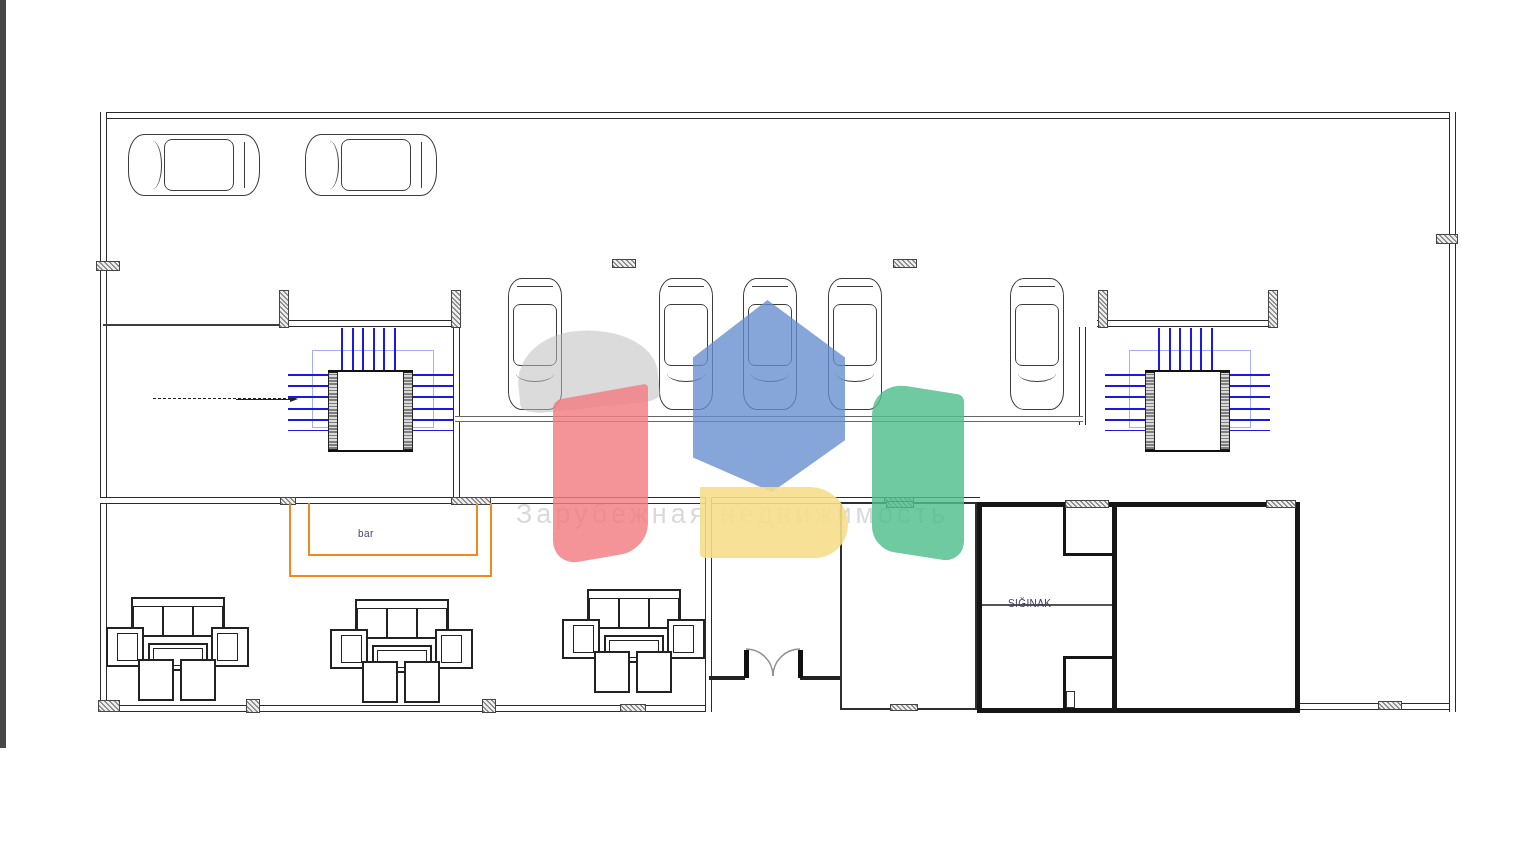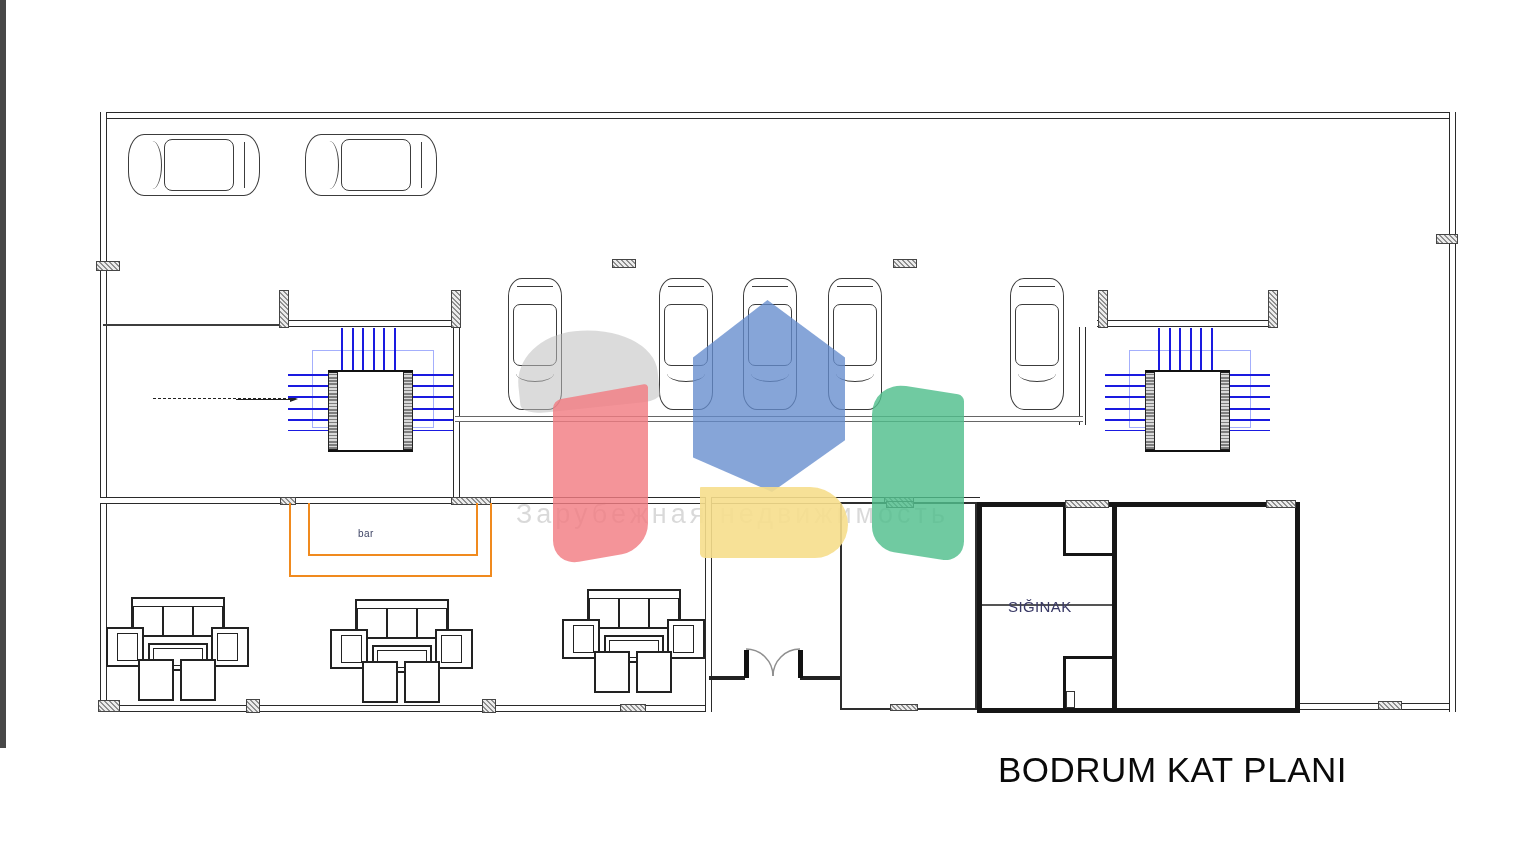--- a/index.html
+++ b/index.html
@@ -53,21 +53,21 @@
   .fg .tbl i { inset:3px; }
   .fg .cb1 { left:32px; top:62px; width:36px; height:42px; }
   .fg .cb2 { left:74px; top:62px; width:36px; height:42px; }
   .fg .cb1 i,.fg .cb2 i { inset:4px 4px 10px 4px; }
 
   
   .baru { position:absolute; border:2.4px solid #f08a1e; border-top:none; background:transparent; }
   .bar-label { position:absolute; font-size:10px; color:#3f4566; letter-spacing:.5px; filter:blur(.3px); }
 
   
-  .shelter-label { position:absolute; font-size:15px; color:#3a3a66; letter-spacing:.4px; filter:blur(.35px); }
+  .shelter-label { position:absolute; font-size:10px; color:#3a3a66; letter-spacing:.4px; filter:blur(.35px); }
   .plan-title { position:absolute; left:998px; top:750px; font-size:35px; color:#0a0a0a; letter-spacing:.5px; z-index:60; }
   .wm-brand { position:absolute; left:492px; top:402px; font-size:128px; line-height:1; letter-spacing:2px;
               color:rgba(40,40,40,.11); z-index:40; white-space:nowrap; }
   .wm-sub { position:absolute; left:516px; top:499px; font-size:27px; letter-spacing:4px;
             color:rgba(30,30,30,.17); z-index:40; white-space:nowrap; }
   .wm-shape { position:absolute; z-index:50; }
   .dash { position:absolute; border-top:1.7px dashed #222; }
   .arrowtip { position:absolute; width:0; height:0; border-left:8px solid #222;
               border-top:3.5px solid transparent; border-bottom:3.5px solid transparent; }
 </style>
@@ -265,15 +265,14 @@
               border-radius:70% 90% 20% 30%/100% 100% 15% 20%;transform:rotate(-6deg);"></div>
   <div class="wm-shape" style="left:553px;top:392px;width:95px;height:166px;background:rgba(242,125,130,.82);
               border-radius:8px 4px 26px 26px;transform:skewY(-10deg);"></div>
   <div class="wm-shape" style="left:693px;top:300px;width:152px;height:192px;background:rgba(100,140,205,.78);
               clip-path:polygon(49% 0,100% 30%,100% 73%,52% 100%,0 82%,0 30%);"></div>
   <div class="wm-shape" style="left:700px;top:487px;width:148px;height:71px;background:rgba(246,222,140,.9);
               border-radius:2px 80px 70px 10px;"></div>
   <div class="wm-shape" style="left:872px;top:388px;width:92px;height:168px;background:rgba(80,190,140,.82);
               border-radius:34px 6px 22px 22px;transform:skewY(9deg);"></div>
 
-  <div class="plan-title">BODRUM KAT PLANI</div>
 
 </div>
 
 </body></html>

